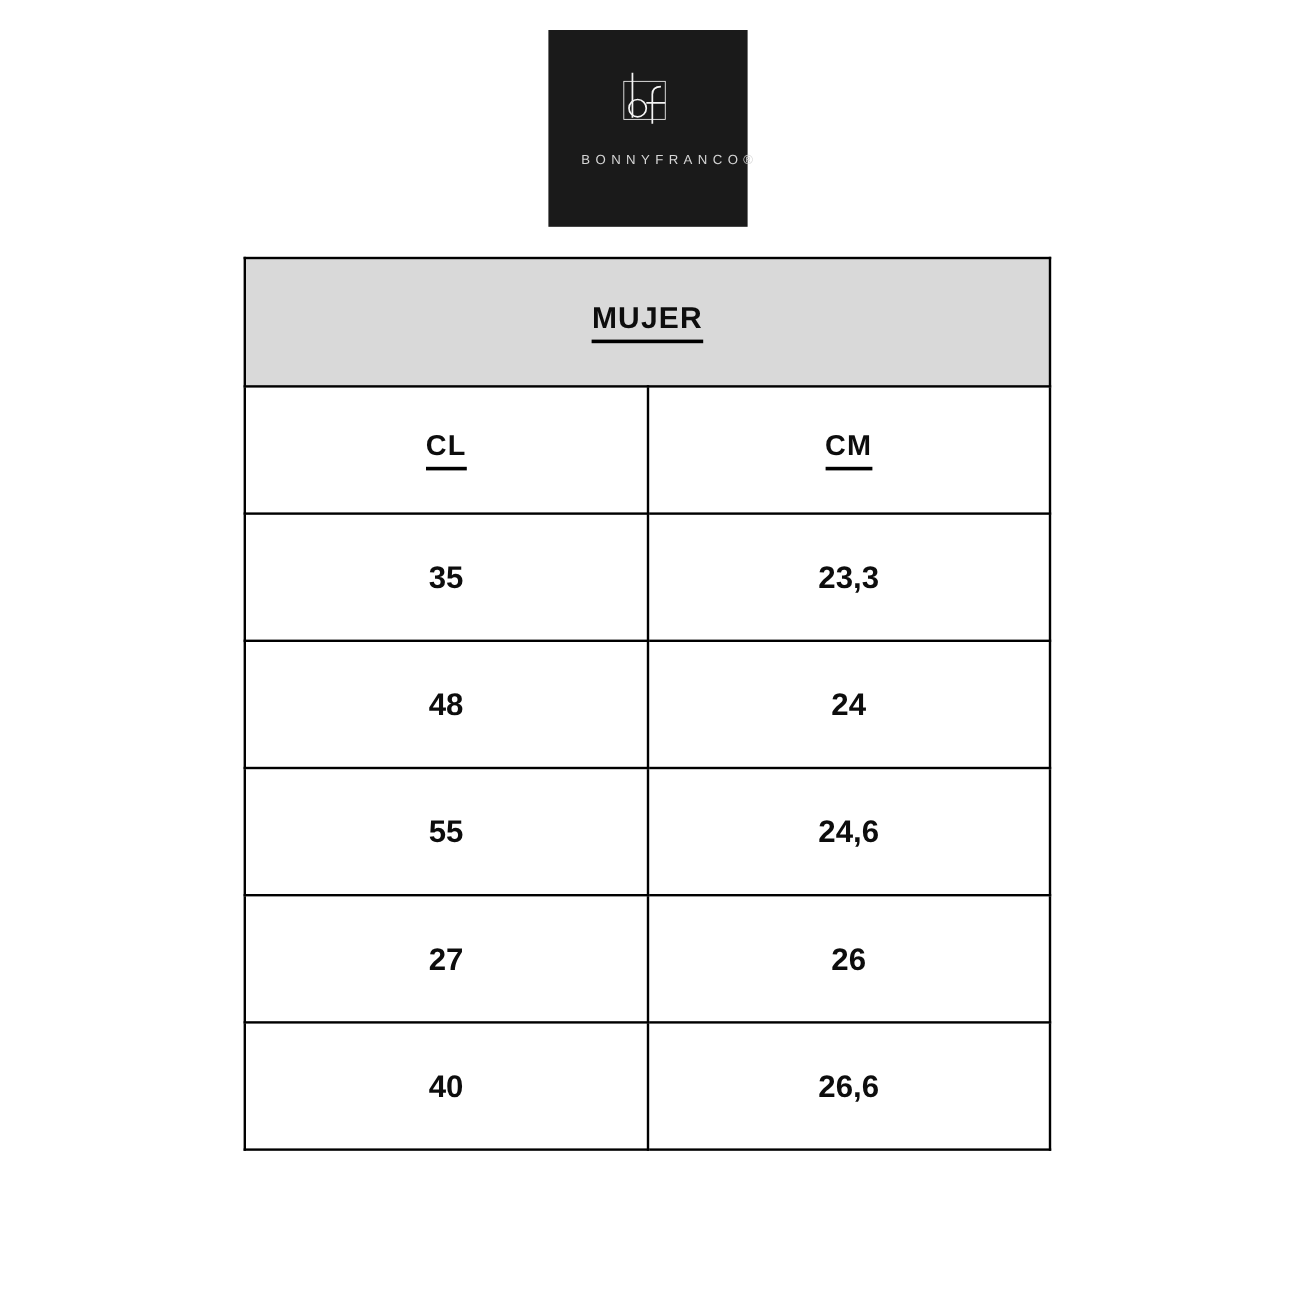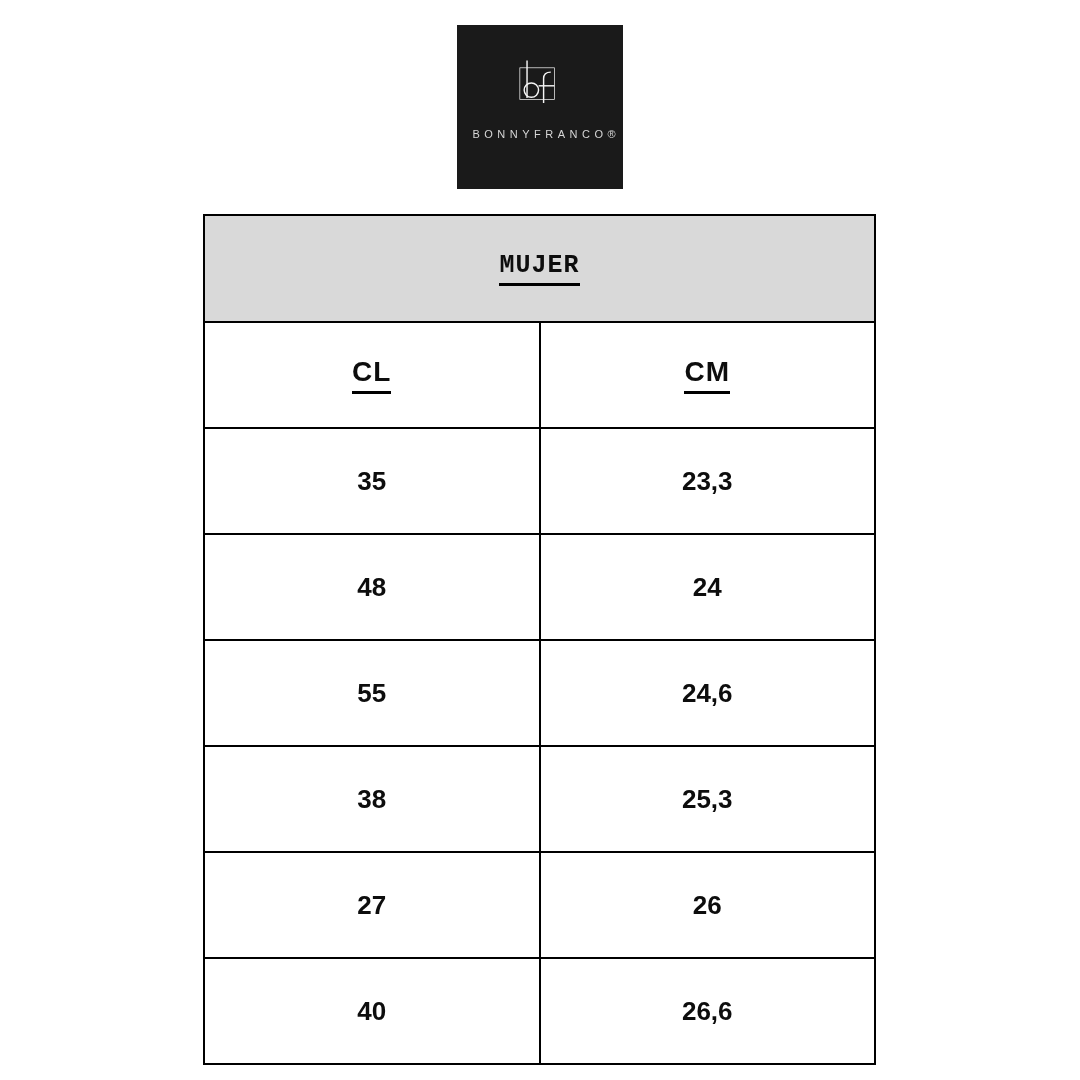--- a/index.html
+++ b/index.html
@@ -9,38 +9,38 @@
   
   .logo-box {
     position:absolute; left:457px; top:25px; width:166px; height:164px;
     background:#1a1a1a;
   }
   .monogram {
     position:absolute; left:45px; top:32px; width:76px; height:72px;
     display:block;
   }
   .brand-name {
-    position:absolute; left:4px; top:103px; width:100%;
+    position:absolute; left:16px; top:103px; width:100%;
     text-align:center; color:#d6d6d6; font-size:11px; font-weight:400;
     letter-spacing:4.5px; text-indent:4.5px; white-space:nowrap;
   }
 
   
   table.size-chart {
     position:absolute; left:203px; top:214px; width:673px;
     border-collapse:collapse; table-layout:fixed;
   }
   table.size-chart td {
     border:2px solid #000000; text-align:center; vertical-align:middle;
     color:#0d0d0d; font-weight:bold;
   }
   tr.title-row td {
-    height:107px; background:#d9d9d9; font-size:25px; letter-spacing:1px;font-family:Liberation Mono, monospace;
+    height:107px; background:#d9d9d9; font-size:25px; letter-spacing:1px;
   }
-  tr.header-row td { height:106px; font-size:28px; letter-spacing:1px; }
+  tr.header-row td { height:106px; font-size:24px; letter-spacing:1px; }
   tr.data-row td   { height:106px; font-size:26px; }
   .underlined {
     display:inline-block; border-bottom:3px solid #000; padding-bottom:3px;
   }
 </style>
 </head>
 <body>
 
 <div class="logo-box">
   <svg class="monogram" viewBox="0 0 76 100" fill="none" stroke="#f5f5f5">
@@ -77,24 +77,20 @@
   </tr>
   <tr class="data-row">
     <td>48</td>
     <td>24</td>
   </tr>
   <tr class="data-row">
     <td>55</td>
     <td>24,6</td>
   </tr>
   <tr class="data-row">
-    <td>38</td>
-    <td>25,3</td>
-  </tr>
-  <tr class="data-row">
     <td>27</td>
     <td>26</td>
   </tr>
   <tr class="data-row">
     <td>40</td>
     <td>26,6</td>
   </tr>
 </tbody>
   </table>
 

